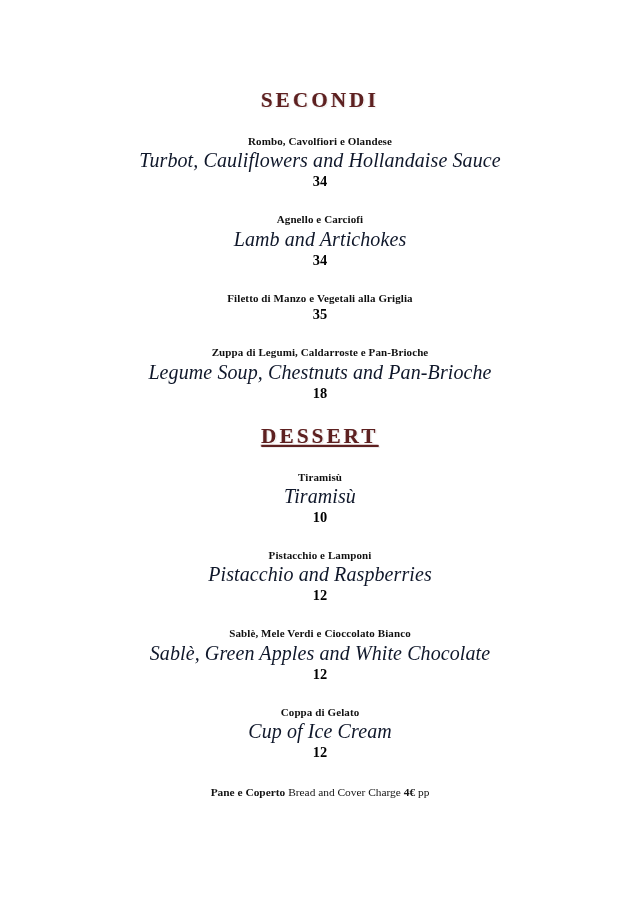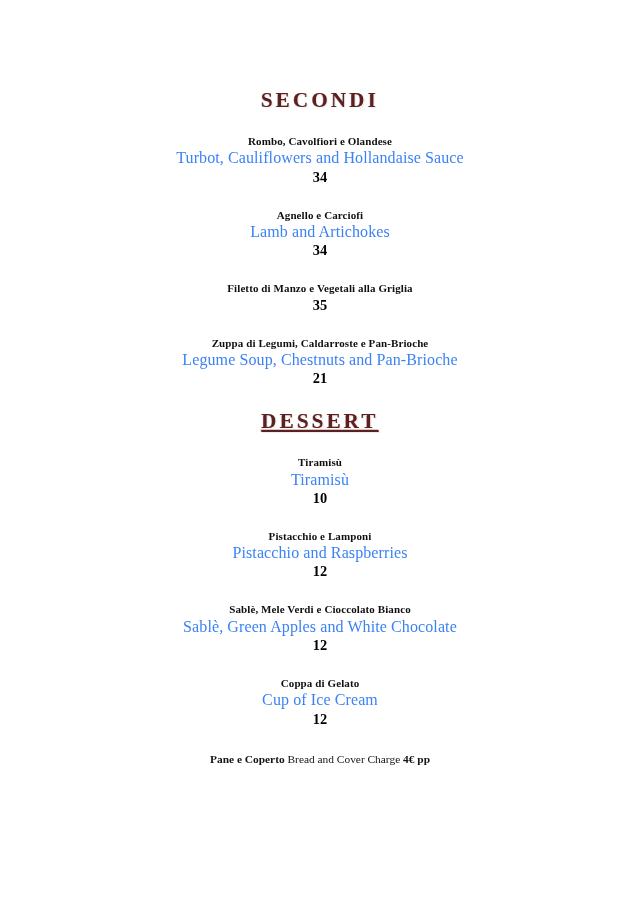--- a/index.html
+++ b/index.html
@@ -52,23 +52,24 @@
 
   .dish-name {
     font-weight: bold;
     font-size: 11px;
     line-height: 1.22;
     color: #101010;
     letter-spacing: 0.1px;
   }
 
   .dish-translation {
-    font-size: 16px;
+    font-style: italic;
+    font-size: 20px;
     line-height: 1.2;
-    color: #3b82f6;
+    color: #0f172a;
     letter-spacing: 0.1px;
   }
 
   .dish-price {
     font-weight: bold;
     font-size: 14.4px;
     line-height: 1.25;
     color: #000000;
   }
 
@@ -95,21 +96,21 @@
   }
 
   .charge-en {
   }
 
   .charge-price {
     font-weight: bold;
   }
 
   .charge-unit {
-    font-weight: bold;
+    font-weight: normal;
   }
 </style>
 </head>
 <body>
 
 <div class="menu-page">
 
   <div class="section-heading" id="secondi-heading">SECONDI</div>
 
   <div class="dish-list">
@@ -127,21 +128,21 @@
     </div>
 
     <div class="dish">
       <div class="dish-name">Filetto di Manzo e Vegetali alla Griglia</div>
       <div class="dish-price">35</div>
     </div>
 
     <div class="dish">
       <div class="dish-name">Zuppa di Legumi, Caldarroste e Pan-Brioche</div>
       <div class="dish-translation">Legume Soup, Chestnuts and Pan-Brioche</div>
-      <div class="dish-price">21</div>
+      <div class="dish-price">18</div>
     </div>
 
   </div>
 
   <div class="section-heading" id="dessert-heading">DESSERT</div>
 
   <div class="dish-list">
 
     <div class="dish first">
       <div class="dish-name">Tiramisù</div>

